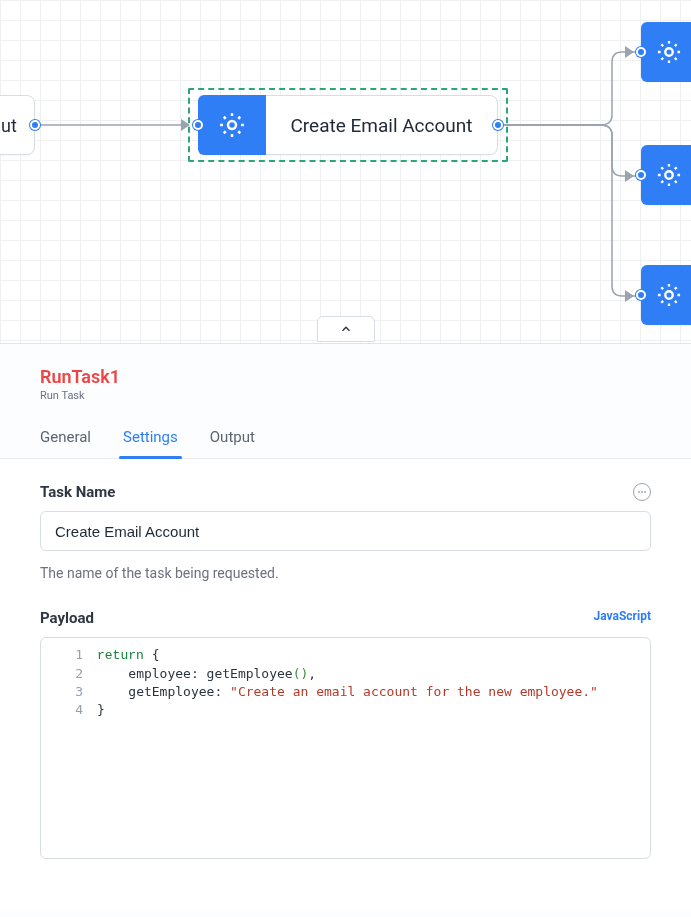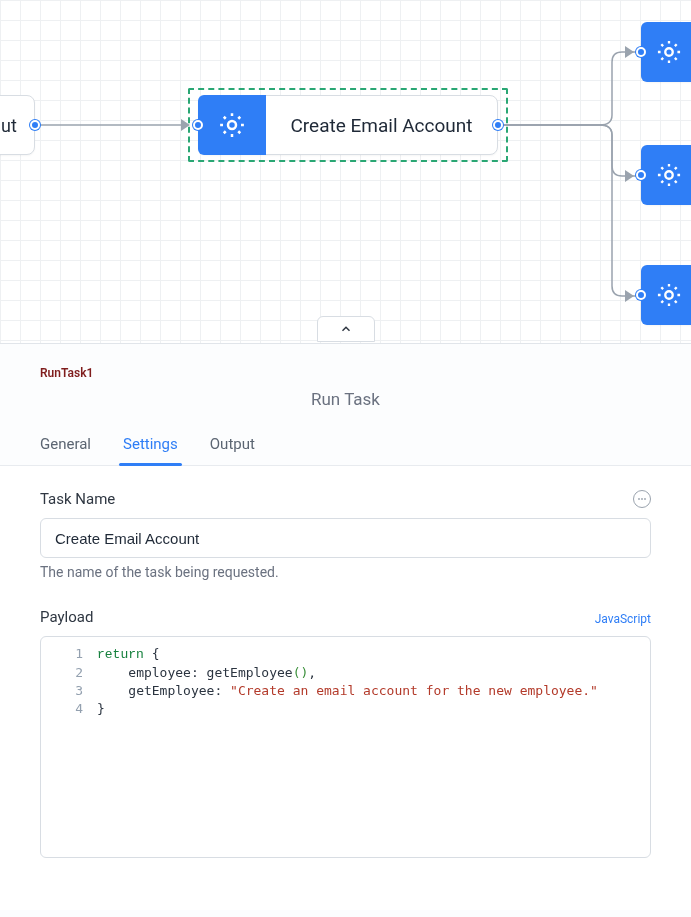--- a/index.html
+++ b/index.html
@@ -34,39 +34,39 @@
 
 
 svg.wires { position: absolute; left: 0; top: 0; width: 100%; height: 100%; pointer-events: none; }
 
 
 .collapse-handle { position: absolute; left: 50%; transform: translateX(-50%); top: 316px; width: 58px; height: 26px; background: #fff; border: 1px solid #d8dde3; border-radius: 6px 6px 0 0; display: flex; align-items: center; justify-content: center; cursor: pointer; }
 
 
 .panel { position: absolute; top: 343px; left: 0; right: 0; bottom: 0; background: #fcfdfe; border-top: 1px solid #e1e5ea; }
 .panel-inner { padding: 22px 40px 0 40px; }
-.panel-title { font-size: 12px; font-weight: 600; color: #7f1d1d; }
-.panel-sub { font-size: 17px; color: #6b7280; margin-top: 9px; text-align: center; }
+.panel-title { font-size: 18px; font-weight: 600; color: #ef4444; }
+.panel-sub { font-size: 11px; color: #6b7280; margin-top: 2px; }
 
 .side-tab { position: absolute; top: 402px; width: 22px; height: 56px; background: #fff; border: 1px solid #d8dde3; display: flex; align-items: center; justify-content: center; cursor: pointer; }
 .side-tab.left { left: 0; border-radius: 0 6px 6px 0; border-left: none; }
 .side-tab.right { right: 0; border-radius: 6px 0 0 6px; border-right: none; }
 
 .tabs { display: flex; gap: 32px; margin-top: 26px; border-bottom: 1px solid #e8ebef; margin-left: -40px; margin-right: -40px; padding: 0 40px 0 40px; }
 .tab { padding-bottom: 12px; font-size: 15px; color: #5b6572; cursor: pointer; position: relative; }
 .tab.active { color: #2f7ef6; }
 .tab.active::after { content: ""; position: absolute; left: -4px; right: -4px; bottom: -1px; height: 3px; background: #2f7ef6; border-radius: 2px; }
 
 .form-body { background: #fff; margin: 0 -40px; padding: 24px 40px; }
 .form-row { margin-bottom: 28px; }
-.label-row { display: flex; align-items: flex-end; justify-content: space-between; margin-bottom: 10px; }
+.label-row { display: flex; align-items: flex-start; justify-content: space-between; margin-bottom: 10px; font-weight: bold; }
 .field-label { font-size: 15px; color: #2f3742; }
 .more-icon { width: 18px; height: 18px; border: 1.5px solid #9aa3ae; border-radius: 50%; display: flex; align-items: center; justify-content: center; color: #9aa3ae; font-size: 10px; letter-spacing: 1px; cursor: pointer; }
 .text-input { width: 100%; height: 40px; border: 1px solid #d8dde3; border-radius: 6px; padding: 0 14px; font-size: 15px; color: #1f2937; outline: none; }
-.help { font-size: 14px; color: #6b7280; margin-top: 6px; }
+.help { font-size: 14px; color: #6b7280; margin-top: 14px; }
 
 .lang-link { color: #2f7ef6; font-size: 12px; cursor: pointer; }
 
 .code-box { border: 1px solid #d8dde3; border-radius: 6px; height: 222px; overflow: auto; font-family: ui-monospace, Menlo, Consolas, monospace; font-size: 13px; line-height: 18px; padding: 8px 0; }
 .code-line { display: flex; }
 .gutter { width: 56px; text-align: right; padding-right: 14px; color: #93a0af; user-select: none; }
 .code { white-space: pre; color: #2b3440; }
 .kw { color: #15803d; font-family: Liberation Mono, monospace; }
 .fn { color: #2b3440; }
 .paren { color: #3a8f3a; }

